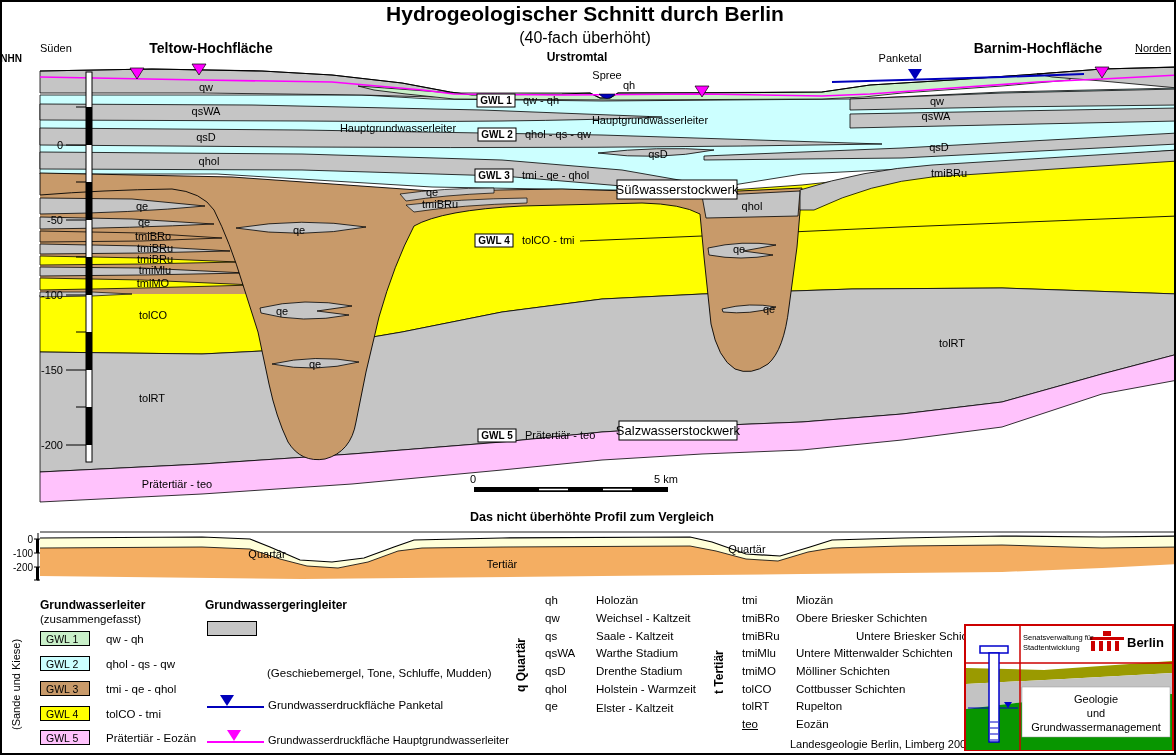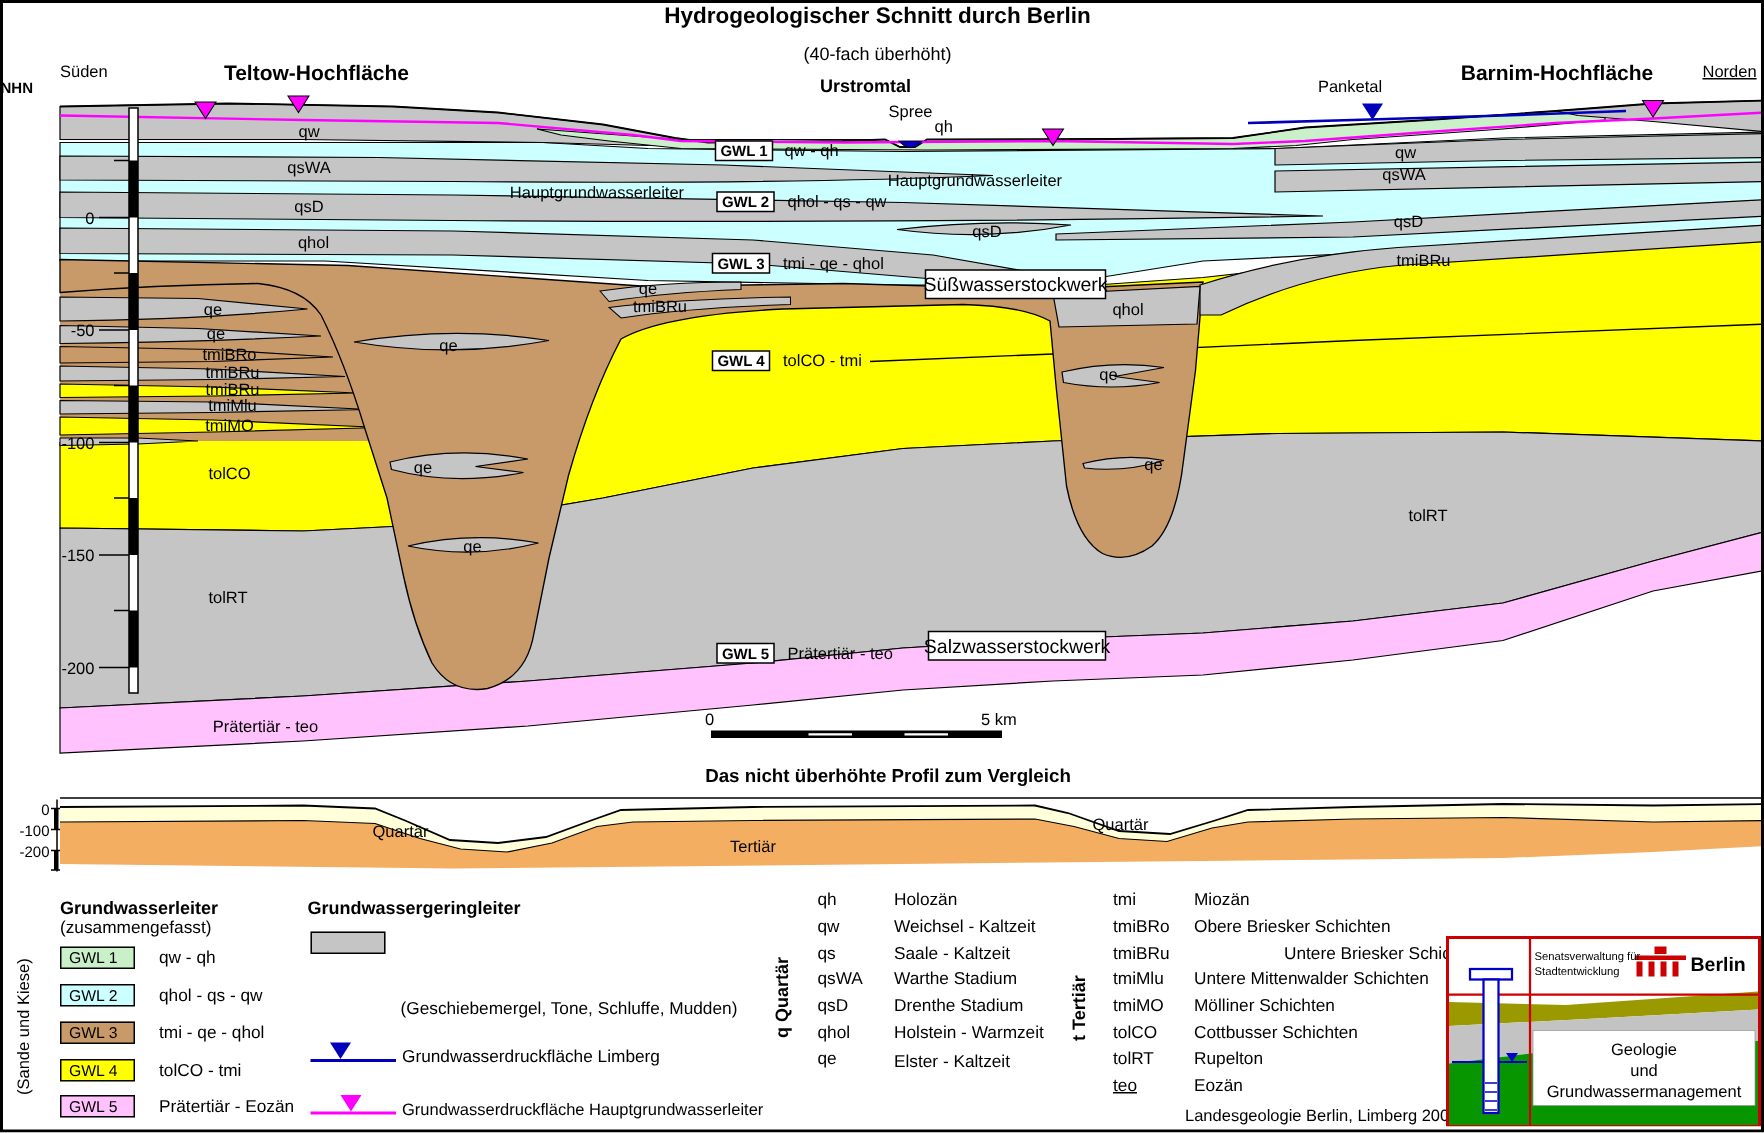--- a/index.html
+++ b/index.html
@@ -3,21 +3,21 @@
 <meta charset="utf-8">
 <style>
   html,body{margin:0;padding:0;background:#fff;}
   #page{position:relative;width:1176px;height:755px;background:#fff;border:2px solid #000;box-sizing:border-box;overflow:hidden;font-family:"Liberation Sans",sans-serif;}
   .abs{position:absolute;white-space:nowrap;}
   .b{font-weight:bold;}
   .t11{font-size:11px;}
   .t115{font-size:11.5px;}
   .t12{font-size:12px;}
   .t125{font-size:14px;}
-  .t17{font-size:15px;}
+  .t17{font-size:21px;}
   .ctr{text-align:center;}
   svg{position:absolute;left:0;top:0;}
   svg text{font-family:"Liberation Sans",sans-serif;font-size:11px;fill:#000;}
   svg text.bold{font-weight:bold;}
   svg text.mid{text-anchor:middle;}
   svg text.end{text-anchor:end;}
   svg text.s13{font-size:13px;}
   svg text.s10{font-size:10px;}
   .sw{position:absolute;width:50px;height:15px;border:1px solid #000;font-size:10.5px;line-height:15px;padding-left:5px;box-sizing:border-box;}
   .swg1{background:#c9f0c9;} .swg2{background:#ccffff;} .swg3{background:#c89a6a;} .swg4{background:#ffff00;} .swg5{background:#ffc2fc;} .swgray{background:#c5c5c5;}
@@ -188,21 +188,21 @@
       <text class="mid" x="297" y="232">qe</text>
       <text class="mid" x="280" y="313">qe</text>
       <text class="mid" x="313" y="366">qe</text>
       <text class="mid" x="737" y="251">qe</text>
       <text class="mid" x="767" y="311">qe</text>
       <text class="mid" x="175" y="486">Prätertiär - teo</text>
     </g>
   </svg>
 
   <div class="abs ctr b t17" style="left:0;top:4;width:1166px;">Hydrogeologischer Schnitt durch Berlin</div>
-  <div class="abs ctr" style="left:0;top:27px;width:1166px;font-size:12px;">(40-fach überhöht)</div>
+  <div class="abs ctr" style="left:0;top:27px;width:1166px;font-size:16px;">(40-fach überhöht)</div>
   <div class="abs t11" style="left:38px;top:40px;">Süden</div>
   <div class="abs ctr b t125" style="left:129px;top:38px;width:160px;">Teltow-Hochfläche</div>
   <div class="abs ctr b t12" style="left:495px;top:48px;width:160px;">Urstromtal</div>
   <div class="abs ctr t11" style="left:575px;top:67px;width:60px;">Spree</div>
   <div class="abs t11" style="left:621px;top:77px;">qh</div>
   <div class="abs ctr t11" style="left:868px;top:50px;width:60px;">Panketal</div>
   <div class="abs ctr b t125" style="left:956px;top:38px;width:160px;">Barnim-Hochfläche</div>
   <div class="abs t11" style="left:1133px;top:40px;text-decoration:underline;">Norden</div>
 
   <div class="abs t11 rot" style="left:8px;top:728px;">(Sande und Kiese)</div>
@@ -218,21 +218,21 @@
   <div class="sw swg4" style="left:38px;top:704px;">GWL 4</div>
   <div class="abs t115" style="left:104px;top:706px;">tolCO - tmi</div>
   <div class="sw swg5" style="left:38px;top:728px;">GWL 5</div>
   <div class="abs t115" style="left:104px;top:730px;">Prätertiär - Eozän</div>
 
   <div class="abs b t12" style="left:203px;top:596px;">Grundwassergeringleiter</div>
   <div class="sw swgray" style="left:205px;top:619px;"></div>
   <div class="abs t115" style="left:265px;top:621px;margin-top:44px;">(Geschiebemergel, Tone, Schluffe, Mudden)</div>
   <div class="tri" style="left:218px;top:693px;border-top:11px solid #0000bb;"></div>
   <div class="legline" style="left:205px;top:704px;width:57px;background:#0000bb;"></div>
-  <div class="abs t115" style="left:266px;top:697px;">Grundwasserdruckfläche Limberg</div>
+  <div class="abs t115" style="left:266px;top:697px;">Grundwasserdruckfläche Panketal</div>
   <div class="tri" style="left:225px;top:728px;border-top:11px solid #ff00ff;"></div>
   <div class="legline" style="left:205px;top:739px;width:57px;background:#ff00ff;"></div>
   <div class="abs t11" style="left:266px;top:732px;">Grundwasserdruckfläche Hauptgrundwasserleiter</div>
 
   <div class="abs b t12 rot" style="left:512px;top:690px;">q Quartär</div>
   <div class="abs t115" style="left:543px;top:592px;">qh</div>
   <div class="abs t115" style="left:594px;top:592px;">Holozän</div>
   <div class="abs t115" style="left:543px;top:610px;">qw</div>
   <div class="abs t115" style="left:594px;top:610px;">Weichsel - Kaltzeit</div>
   <div class="abs t115" style="left:543px;top:628px;">qs</div>

